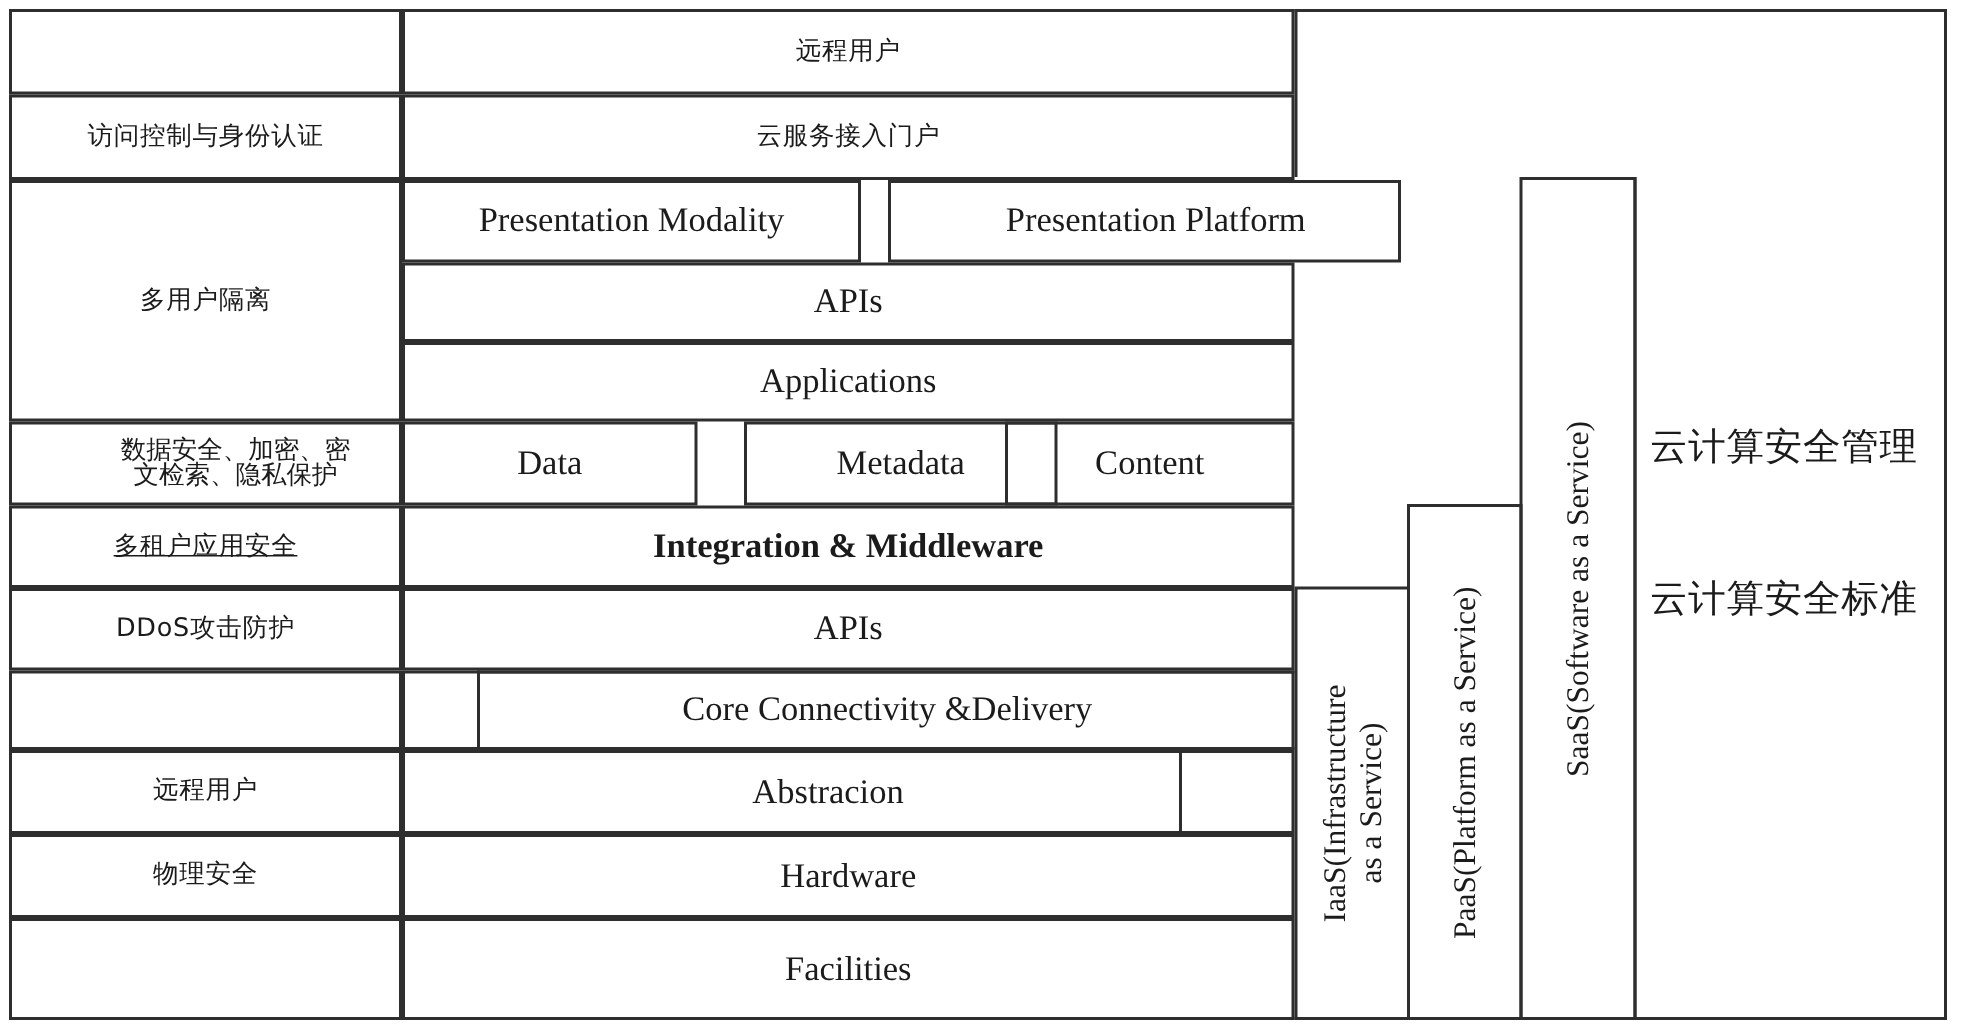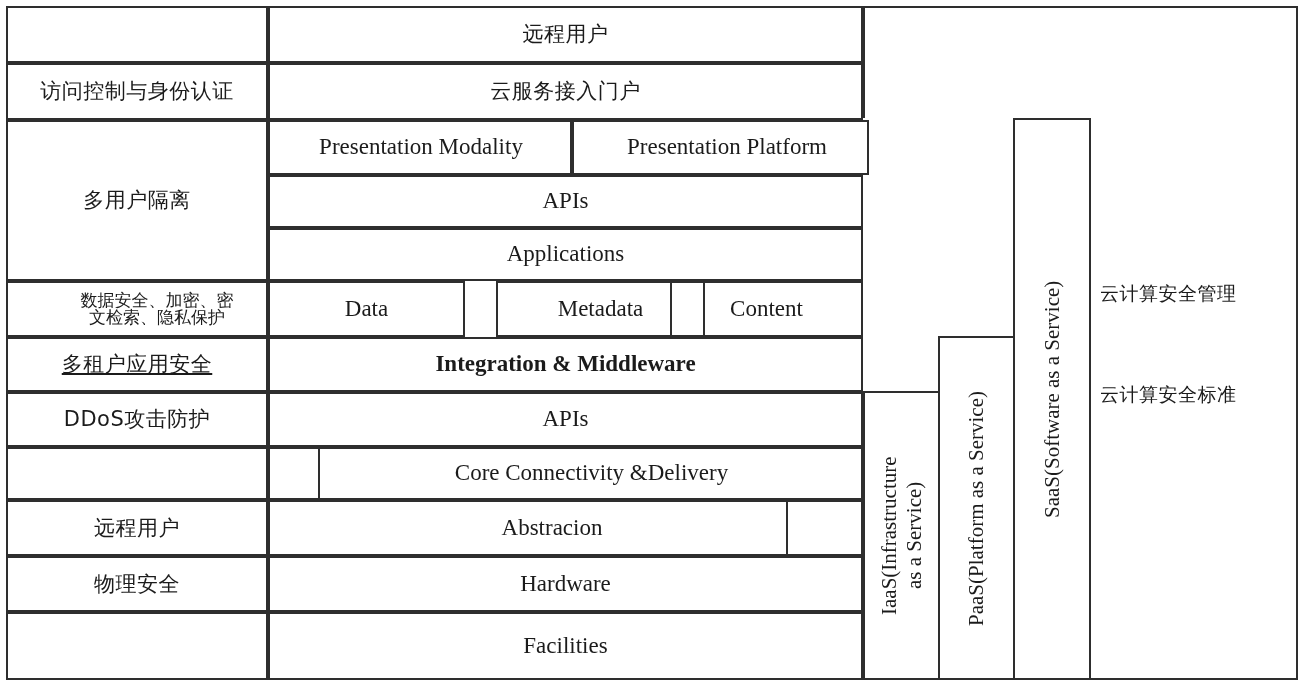--- a/index.html
+++ b/index.html
@@ -26,21 +26,21 @@
     justify-content: center;
     text-align: center;
     line-height: 1.15;
   }
   .en {
     font-family: "Liberation Serif", "DejaVu Serif", serif;
     font-size: 23px;
   }
   .cn {
     font-family: "DejaVu Sans", "Liberation Sans", sans-serif;
-    font-size: 21px;
+    font-size: 17px;
     letter-spacing: 0.5px;
   }
   .cn-small {
     font-family: "DejaVu Sans", "Liberation Sans", sans-serif;
     font-size: 17px;
     line-height: 1.0;
     letter-spacing: 0px;
   }
   .vlabel {
     position: absolute;
@@ -56,21 +56,21 @@
     justify-content: center;
   }
   .outer {
     position: absolute;
     box-sizing: border-box;
     border: 2px solid #2e2e2e;
   }
   .rlabel {
     position: absolute;
     font-family: Liberation Mono, monospace;
-    font-size: 19px;
+    font-size: 25px;
     letter-spacing: 0.5px;
     white-space: nowrap;
   }
 </style>
 </head>
 <body>
 
 <div id="canvas">
 
   <div class="box cn" style="left:6px; top:6px; width:262px; height:57px;">
@@ -119,21 +119,21 @@
   </div>
 
   <div class="box" style="left:268px; top:63px; width:595px; height:57px;">
     <span class="cn">云服务接入门户</span>
   </div>
 
   <div class="box en" style="left:268px; top:120px; width:306px; height:55px;">
     <span>Presentation Modality</span>
   </div>
 
-  <div class="box en" style="left:570px; top:120px; width:299px; height:55px;padding-left:15px;">
+  <div class="box en" style="left:592px; top:120px; width:342px; height:55px;padding-left:15px;">
     <span>Presentation Platform</span>
   </div>
 
   <div class="box en" style="left:268px; top:175px; width:595px; height:53px;">
     <span>APIs</span>
   </div>
 
   <div class="box en" style="left:268px; top:228px; width:595px; height:53px;">
     <span>Applications</span>
   </div>

